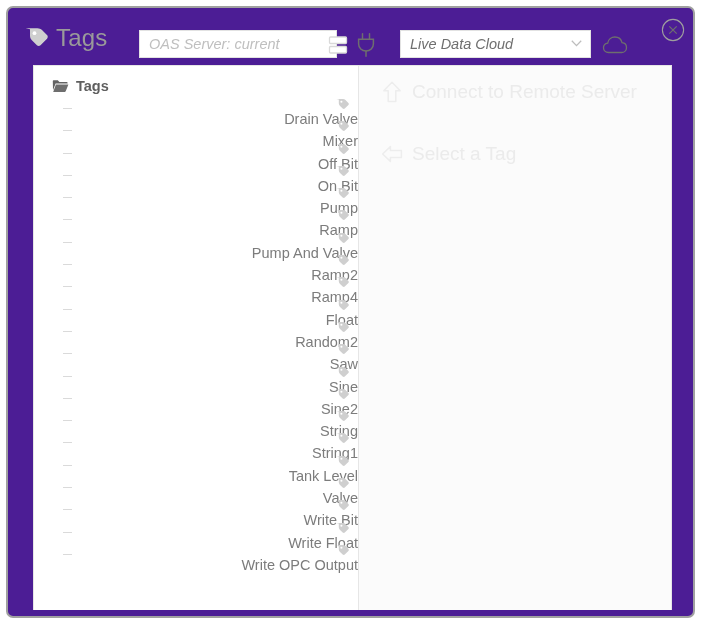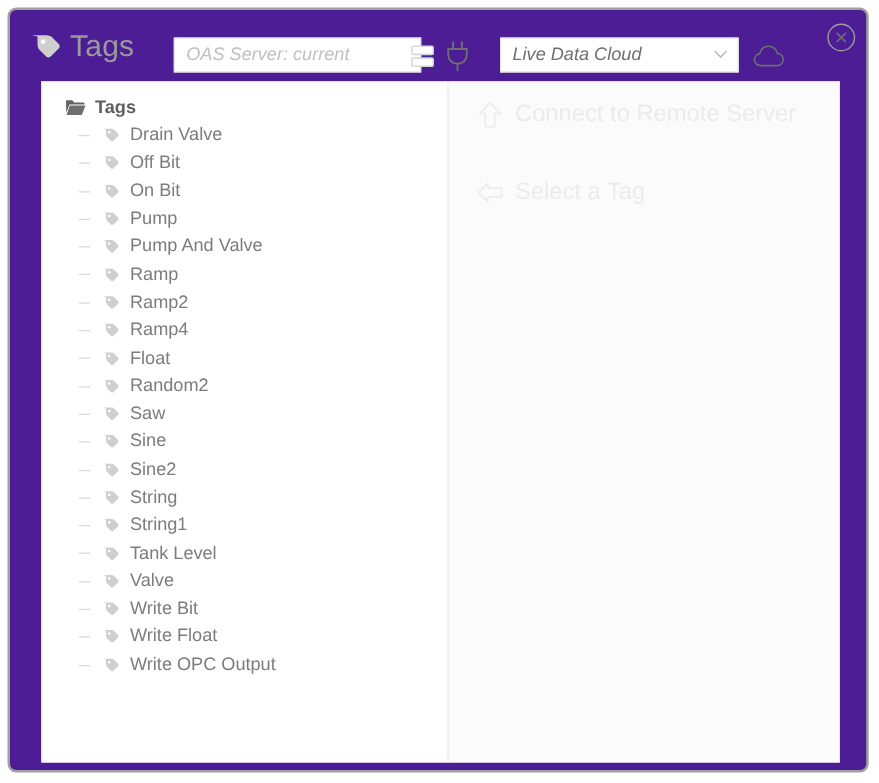--- a/index.html
+++ b/index.html
@@ -183,26 +183,27 @@
     color: #5f5f5f;
   }
   .tree-children {
     list-style: none;
     margin: 0;
     padding: 0;
     position: relative;
   }
   .tree-item {
     display: flex;
-    align-items: center;
+    align-items: flex-end;
     height: 22.3px;
     padding-left: 47px;
     position: relative;
     cursor: pointer;
     user-select: none;
+    flex-direction: column;
   }
   .tree-item .connector {
     position: absolute;
     left: 29px;
     top: 11px;
     width: 9px;
     height: 1px;
     background: #dadada;
   }
   .tag-icon {
@@ -319,20 +320,28 @@
                   <circle cx="6.4" cy="4.8" r="1.05" fill="#ffffff"></circle>
                 </svg></span>
               <span class="tree-item-label">Drain Valve</span>
             </li>
             <li class="tree-item">
               <span class="connector"></span>
               <span class="tag-icon"><svg viewBox="0 0 15 14" width="15" height="14" aria-hidden="true">
                   <path d="M1.3 2.0 L8.0 2.0 C8.9 2.0 9.8 2.4 10.5 3.0 L13.4 5.9 C14.0 6.5 14.0 7.4 13.4 8.0 L9.8 11.6 C9.2 12.2 8.3 12.2 7.7 11.6 L4.8 8.7 C4.2 8.0 3.8 7.1 3.8 6.2 L3.8 2.5 Z" fill="#cfcfcf"></path>
                   <circle cx="6.4" cy="4.8" r="1.05" fill="#ffffff"></circle>
                 </svg></span>
+              <span class="tree-item-label">Mixer</span>
+            </li>
+            <li class="tree-item">
+              <span class="connector"></span>
+              <span class="tag-icon"><svg viewBox="0 0 15 14" width="15" height="14" aria-hidden="true">
+                  <path d="M1.3 2.0 L8.0 2.0 C8.9 2.0 9.8 2.4 10.5 3.0 L13.4 5.9 C14.0 6.5 14.0 7.4 13.4 8.0 L9.8 11.6 C9.2 12.2 8.3 12.2 7.7 11.6 L4.8 8.7 C4.2 8.0 3.8 7.1 3.8 6.2 L3.8 2.5 Z" fill="#cfcfcf"></path>
+                  <circle cx="6.4" cy="4.8" r="1.05" fill="#ffffff"></circle>
+                </svg></span>
               <span class="tree-item-label">Off Bit</span>
             </li>
             <li class="tree-item">
               <span class="connector"></span>
               <span class="tag-icon"><svg viewBox="0 0 15 14" width="15" height="14" aria-hidden="true">
                   <path d="M1.3 2.0 L8.0 2.0 C8.9 2.0 9.8 2.4 10.5 3.0 L13.4 5.9 C14.0 6.5 14.0 7.4 13.4 8.0 L9.8 11.6 C9.2 12.2 8.3 12.2 7.7 11.6 L4.8 8.7 C4.2 8.0 3.8 7.1 3.8 6.2 L3.8 2.5 Z" fill="#cfcfcf"></path>
                   <circle cx="6.4" cy="4.8" r="1.05" fill="#ffffff"></circle>
                 </svg></span>
               <span class="tree-item-label">On Bit</span>
             </li>
@@ -343,29 +352,29 @@
                   <circle cx="6.4" cy="4.8" r="1.05" fill="#ffffff"></circle>
                 </svg></span>
               <span class="tree-item-label">Pump</span>
             </li>
             <li class="tree-item">
               <span class="connector"></span>
               <span class="tag-icon"><svg viewBox="0 0 15 14" width="15" height="14" aria-hidden="true">
                   <path d="M1.3 2.0 L8.0 2.0 C8.9 2.0 9.8 2.4 10.5 3.0 L13.4 5.9 C14.0 6.5 14.0 7.4 13.4 8.0 L9.8 11.6 C9.2 12.2 8.3 12.2 7.7 11.6 L4.8 8.7 C4.2 8.0 3.8 7.1 3.8 6.2 L3.8 2.5 Z" fill="#cfcfcf"></path>
                   <circle cx="6.4" cy="4.8" r="1.05" fill="#ffffff"></circle>
                 </svg></span>
+              <span class="tree-item-label">Ramp</span>
+            </li>
+            <li class="tree-item">
+              <span class="connector"></span>
+              <span class="tag-icon"><svg viewBox="0 0 15 14" width="15" height="14" aria-hidden="true">
+                  <path d="M1.3 2.0 L8.0 2.0 C8.9 2.0 9.8 2.4 10.5 3.0 L13.4 5.9 C14.0 6.5 14.0 7.4 13.4 8.0 L9.8 11.6 C9.2 12.2 8.3 12.2 7.7 11.6 L4.8 8.7 C4.2 8.0 3.8 7.1 3.8 6.2 L3.8 2.5 Z" fill="#cfcfcf"></path>
+                  <circle cx="6.4" cy="4.8" r="1.05" fill="#ffffff"></circle>
+                </svg></span>
               <span class="tree-item-label">Pump And Valve</span>
-            </li>
-            <li class="tree-item">
-              <span class="connector"></span>
-              <span class="tag-icon"><svg viewBox="0 0 15 14" width="15" height="14" aria-hidden="true">
-                  <path d="M1.3 2.0 L8.0 2.0 C8.9 2.0 9.8 2.4 10.5 3.0 L13.4 5.9 C14.0 6.5 14.0 7.4 13.4 8.0 L9.8 11.6 C9.2 12.2 8.3 12.2 7.7 11.6 L4.8 8.7 C4.2 8.0 3.8 7.1 3.8 6.2 L3.8 2.5 Z" fill="#cfcfcf"></path>
-                  <circle cx="6.4" cy="4.8" r="1.05" fill="#ffffff"></circle>
-                </svg></span>
-              <span class="tree-item-label">Ramp</span>
             </li>
             <li class="tree-item">
               <span class="connector"></span>
               <span class="tag-icon"><svg viewBox="0 0 15 14" width="15" height="14" aria-hidden="true">
                   <path d="M1.3 2.0 L8.0 2.0 C8.9 2.0 9.8 2.4 10.5 3.0 L13.4 5.9 C14.0 6.5 14.0 7.4 13.4 8.0 L9.8 11.6 C9.2 12.2 8.3 12.2 7.7 11.6 L4.8 8.7 C4.2 8.0 3.8 7.1 3.8 6.2 L3.8 2.5 Z" fill="#cfcfcf"></path>
                   <circle cx="6.4" cy="4.8" r="1.05" fill="#ffffff"></circle>
                 </svg></span>
               <span class="tree-item-label">Ramp2</span>
             </li>
             <li class="tree-item">

